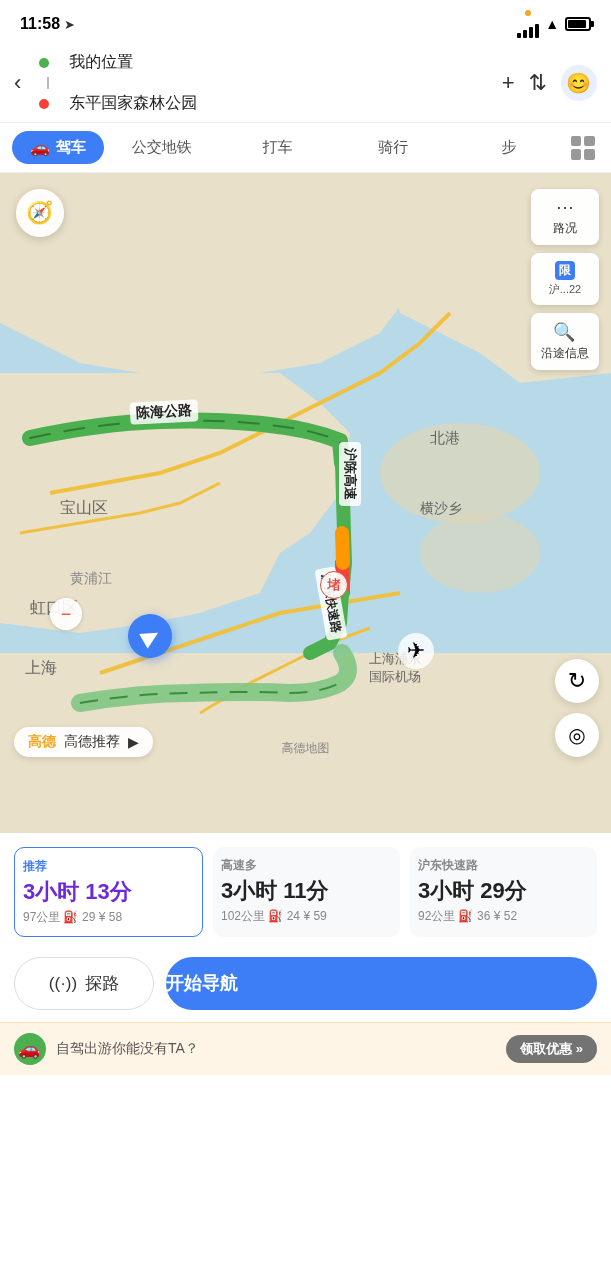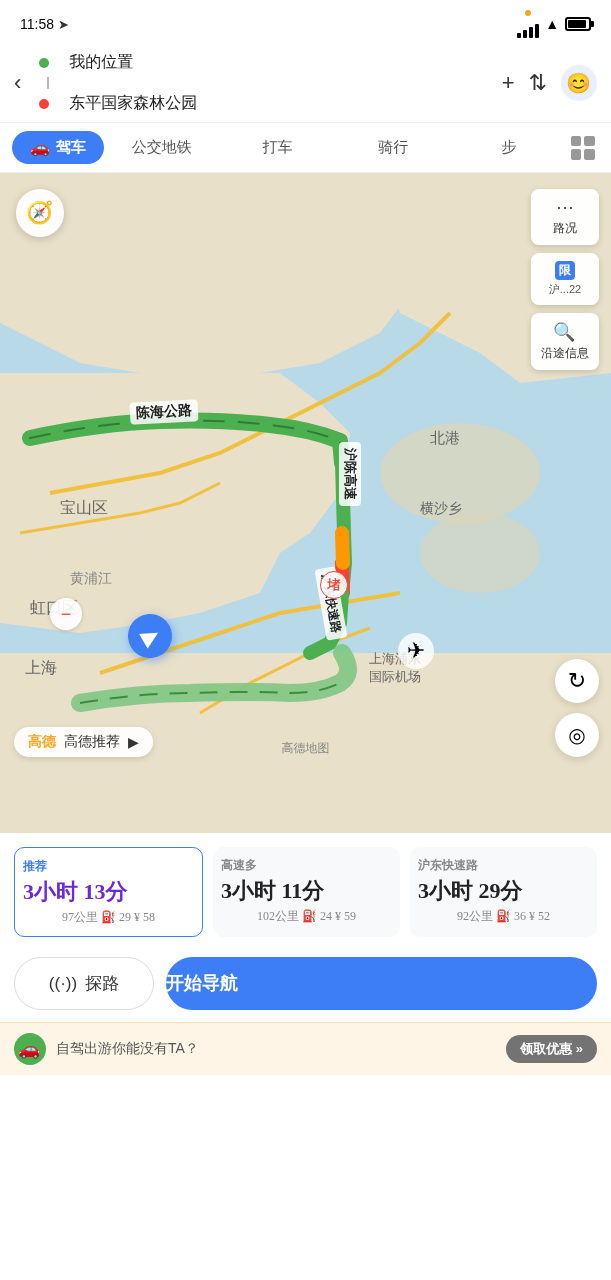--- a/index.html
+++ b/index.html
@@ -15,22 +15,22 @@
     
     .status-bar {
       display: flex;
       justify-content: space-between;
       align-items: center;
       padding: 10px 20px 6px 20px;
       background: #fff;
       height: 44px;
     }
     .status-time {
-      font-size: 14px;
-      font-weight: 400;
+      font-size: 16px;
+      font-weight: 700;
       color: #000;
     }
     .status-icons {
       display: flex;
       align-items: center;
       gap: 6px;
     }
     .signal-dot {
       width: 6px; height: 6px;
       background: #f5a623;
@@ -311,21 +311,20 @@
     }
 
     
     .route-cards {
       background: #fff;
       padding: 14px 14px 10px;
     }
     .route-cards-row {
       display: flex;
       gap: 10px;
-      font-family: Liberation Serif, serif;
     }
     .route-card {
       flex: 1;
       padding: 10px 8px;
       border-radius: 10px;
       background: #f8f9fa;
     }
     .route-card.active {
       background: #fff;
       border: 1.5px solid #3d7ef6;
@@ -345,21 +344,20 @@
       color: #6d28d9;
       line-height: 1.2;
     }
     .route-card-time.black {
       color: #222;
     }
     .route-card-details {
       font-size: 12px;
       color: #888;
       margin-top: 4px;
-      text-align: center;
     }
 
     
     .action-row {
       display: flex;
       gap: 12px;
       padding: 10px 14px 12px;
       background: #fff;
     }
     .explore-btn {

